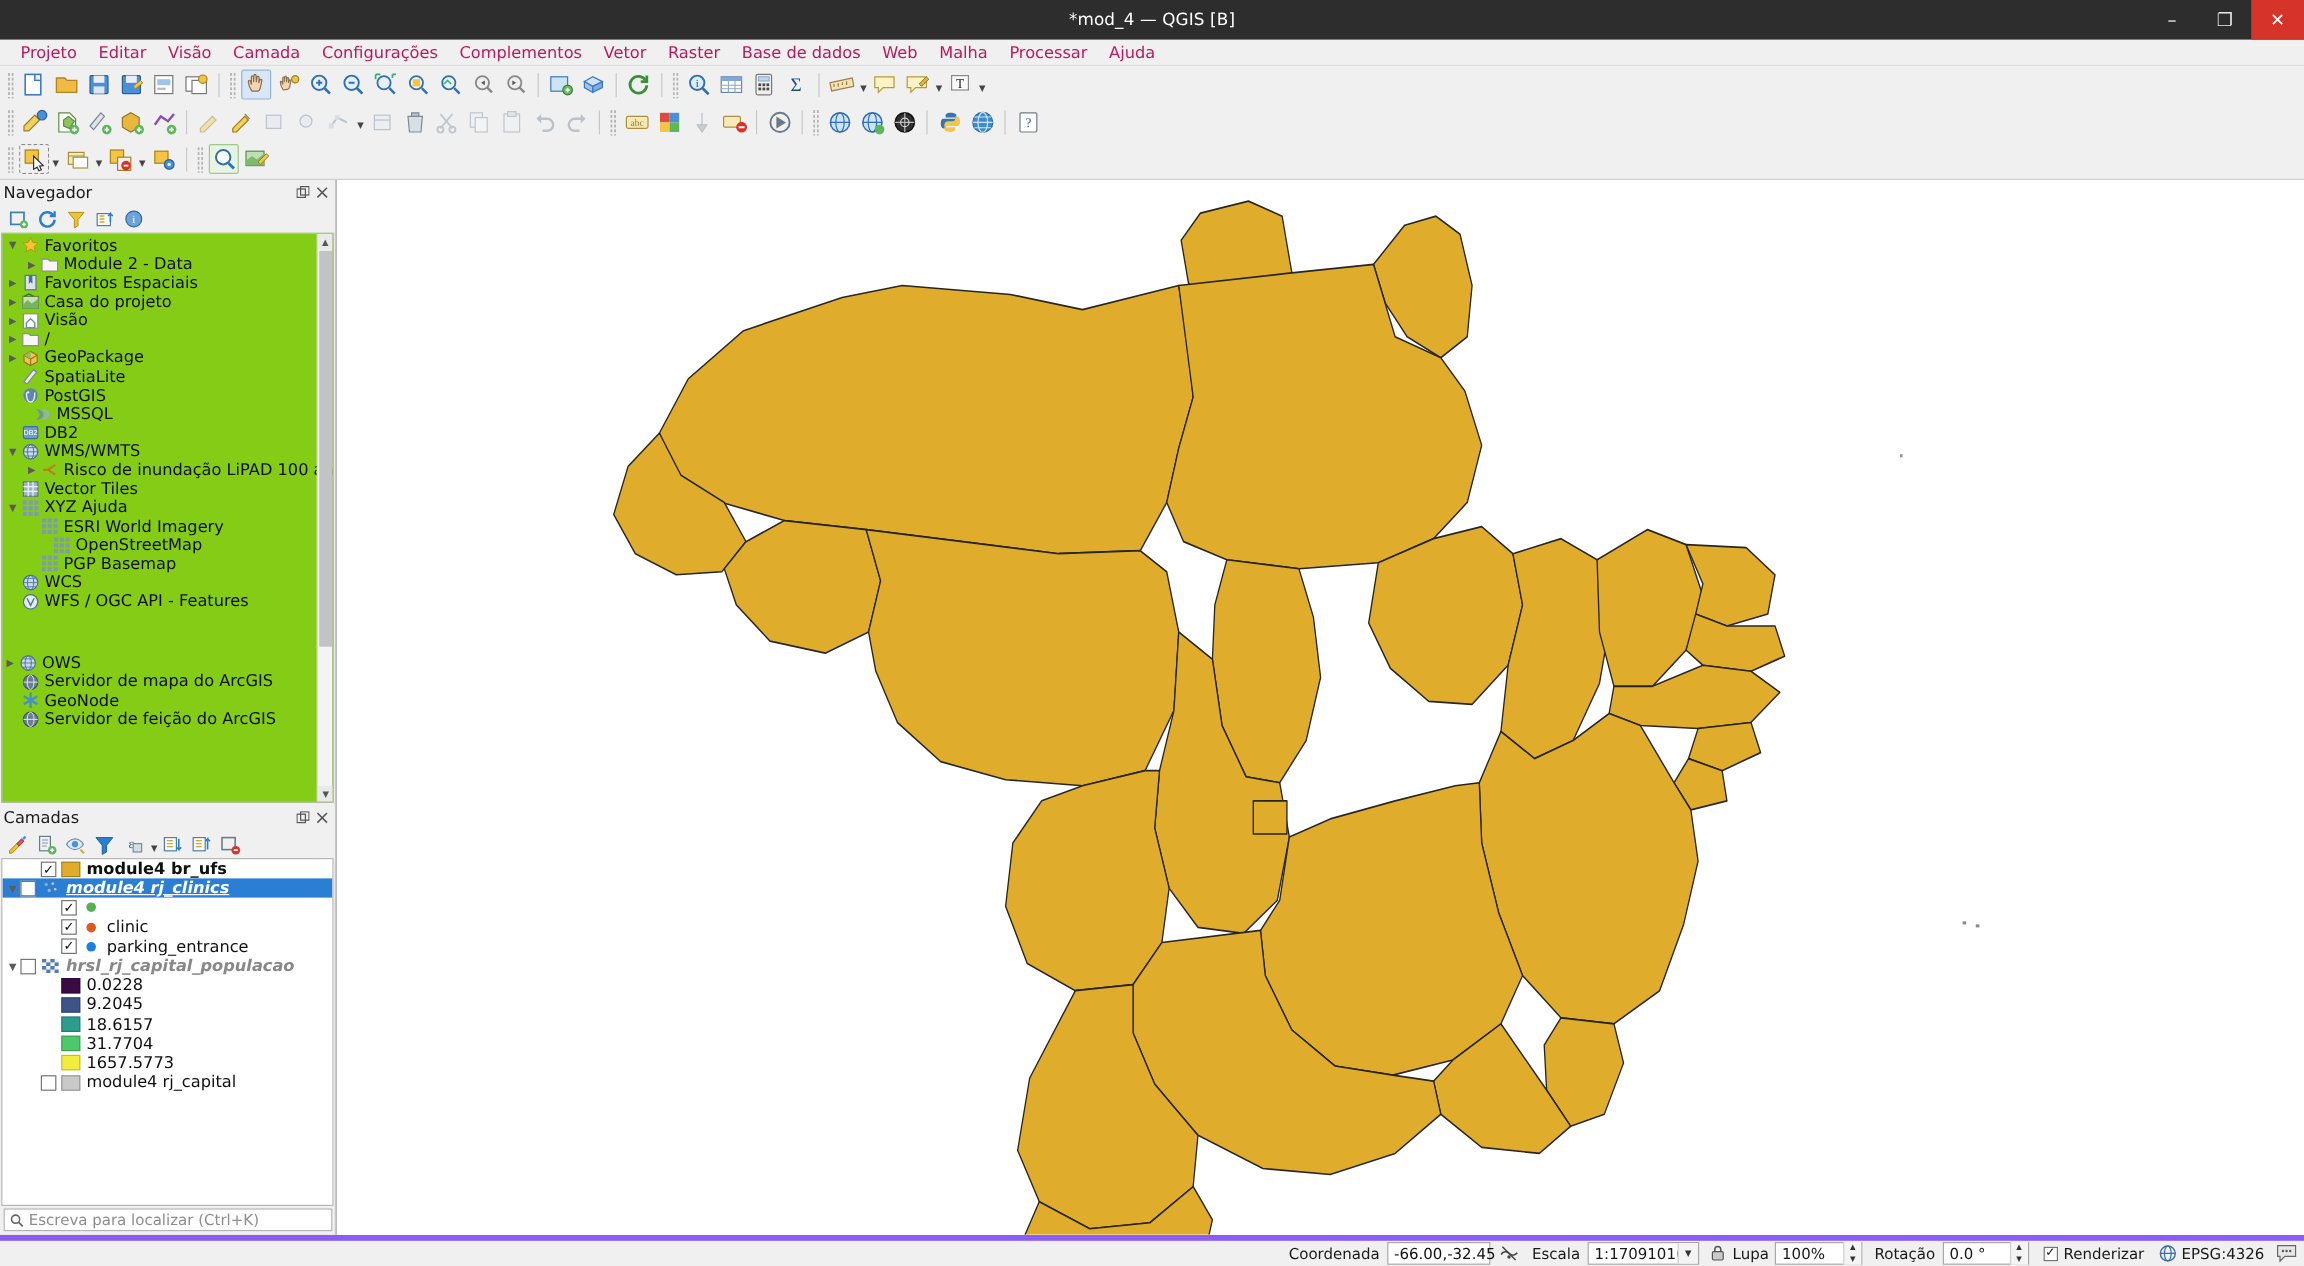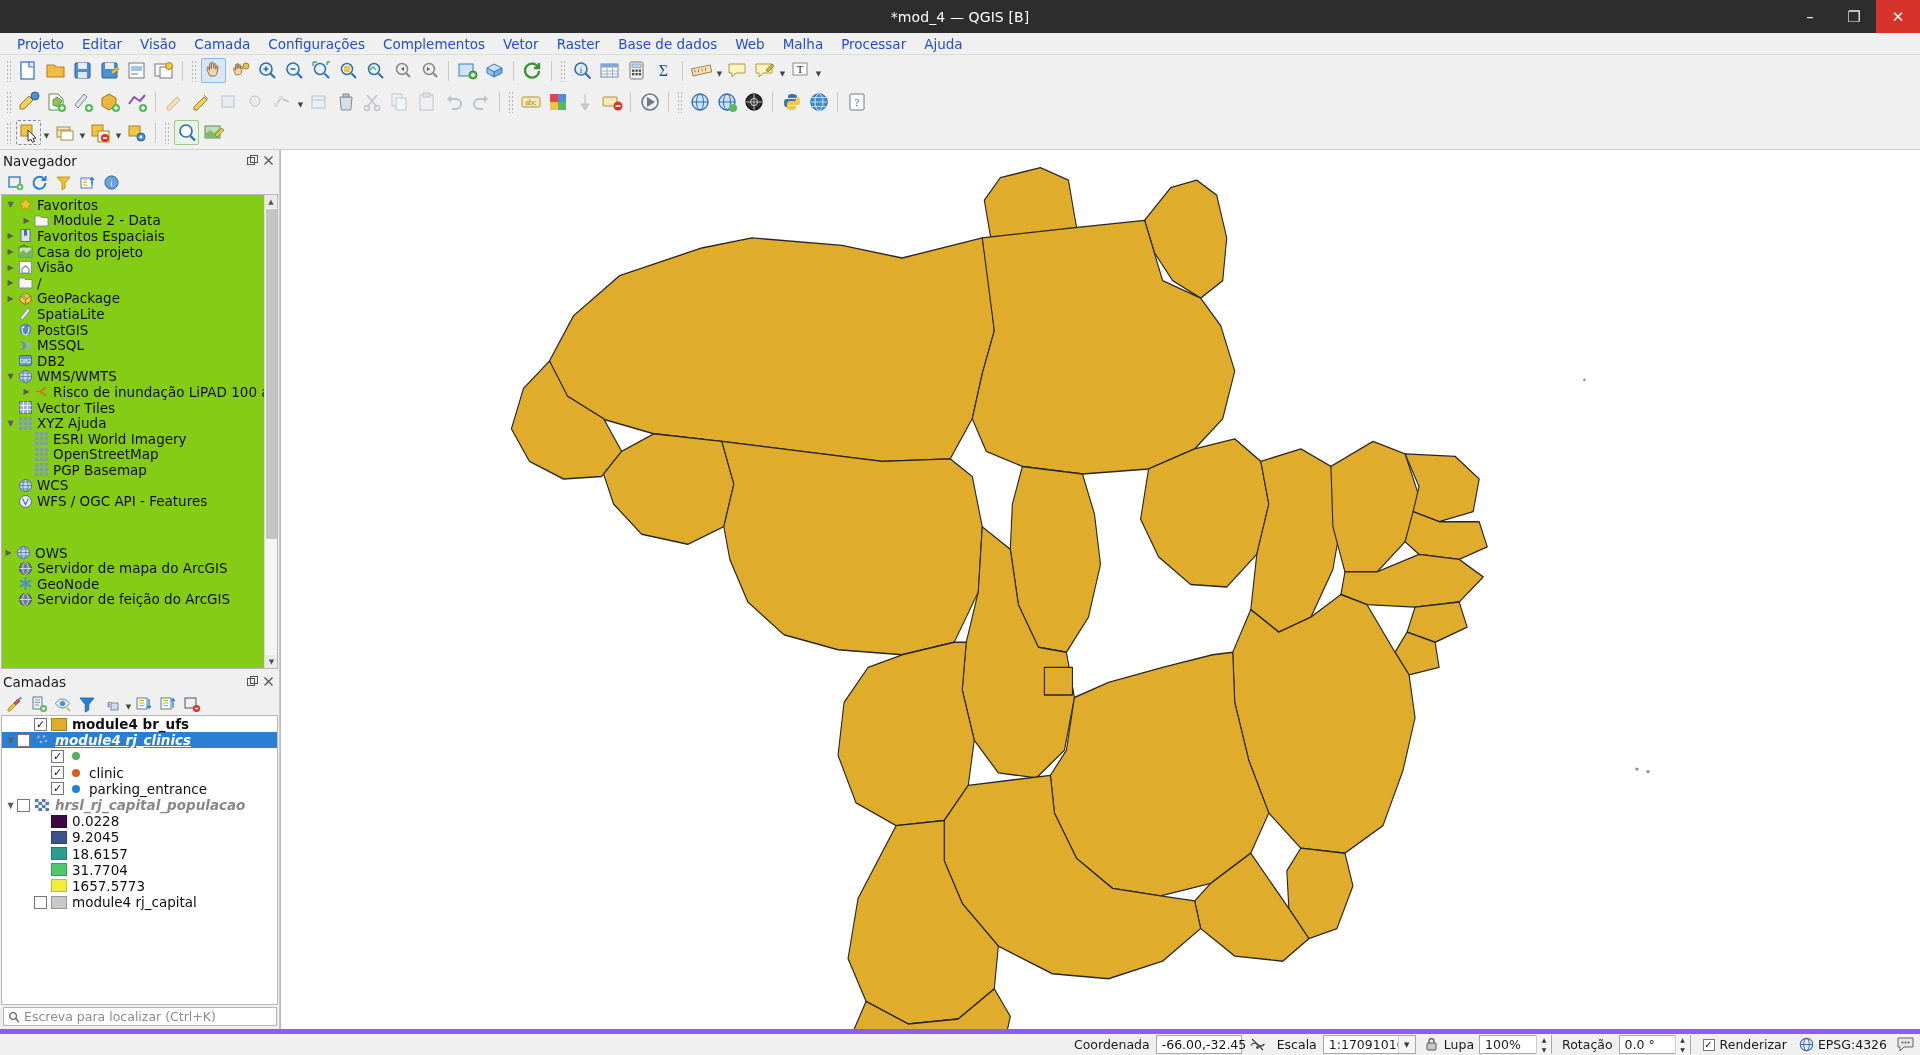--- a/index.html
+++ b/index.html
@@ -21,21 +21,21 @@
   }
   .titlebar .title{ font-weight:normal; letter-spacing:.1px;}
   .winbtns{ position:absolute; right:0; top:0; height:33px; display:flex; }
   .winbtn{ width:44px; height:33px; display:flex; align-items:center; justify-content:center;
            color:#e8e8e8; font-size:15px; }
   .winbtn.close{ background:#d6332a; color:#fff; }
 
   
   .menubar{
     height:22px; background:#f0f0f0; display:flex; align-items:center;
-    padding-left:8px; border-bottom:1px solid #dcdcdc; font-size:13.5px; color:#1d4ed8;
+    padding-left:8px; border-bottom:1px solid #dcdcdc; font-size:13.5px; color:#be185d;
   }
   .menuitem{ padding:2px 9px; white-space:nowrap; }
 
   
   .toolbars{ background:#f0f0f0; border-bottom:1px solid #cfcfcf; padding-bottom:1px;}
   .toolrow{ height:31px; display:flex; align-items:center; padding-left:3px; }
   .tb{ width:25px; height:25px; margin:0 1px; display:flex; align-items:center; justify-content:center;
        position:relative; border-radius:2px;}
   .sep{ width:1px; height:20px; background:#c8c8c8; margin:0 5px; }
   .grip{ width:6px; height:22px; margin:0 3px;
@@ -720,21 +720,21 @@
             <span class="exp"></span>
             <span class="ico">
               <svg width="15" height="15" viewBox="0 0 15 15">
                 <ellipse cx="7.5" cy="7.5" rx="6" ry="6" fill="#5e86b0"></ellipse>
                 <path d="M4 5c0 5 1 8 3.5 8S11 10 11 5" fill="none" stroke="#eaf1f8" stroke-width="1.1"></path>
                 <circle cx="5.5" cy="5" r=".9" fill="#fff"></circle>
               </svg>
             </span>
             <span class="tlabel">PostGIS</span>
           </div>
-          <div class="trow" style="padding-left: 2px;">
+          <div class="trow" style="padding-left: 12px;">
             <span class="exp"></span>
             <span class="ico">
               <svg width="15" height="15" viewBox="0 0 15 15">
                 <path d="M2 3c3 0 6 1.5 6 4.5S5 12 2 12c2-1.5 3-3 3-4.5S4 4.5 2 3z" fill="#6a8fb5"></path>
                 <path d="M7 3c3 0 6 1.5 6 4.5S10 12 7 12c2-1.5 3-3 3-4.5S9 4.5 7 3z" fill="#8fb0cf"></path>
               </svg>
             </span>
             <span class="tlabel">MSSQL</span>
           </div>
           <div class="trow" style="padding-left: 2px;">
@@ -808,21 +808,21 @@
                   <rect x="5.8" y="5.8" width="3.4" height="3.4"></rect>
                   <rect x="10.6" y="5.8" width="3.4" height="3.4"></rect>
                   <rect x="1" y="10.6" width="3.4" height="3.4"></rect>
                   <rect x="5.8" y="10.6" width="3.4" height="3.4"></rect>
                   <rect x="10.6" y="10.6" width="3.4" height="3.4"></rect>
                 </g>
               </svg>
             </span>
             <span class="tlabel">ESRI World Imagery</span>
           </div>
-          <div class="trow" style="padding-left: 18px;">
+          <div class="trow" style="padding-left: 28px;">
             <span class="exp"></span>
             <span class="ico">
               <svg width="15" height="15" viewBox="0 0 15 15">
                 <g fill="#7e9ab8">
                   <rect x="1" y="1" width="3.4" height="3.4"></rect>
                   <rect x="5.8" y="1" width="3.4" height="3.4"></rect>
                   <rect x="10.6" y="1" width="3.4" height="3.4"></rect>
                   <rect x="1" y="5.8" width="3.4" height="3.4"></rect>
                   <rect x="5.8" y="5.8" width="3.4" height="3.4"></rect>
                   <rect x="10.6" y="5.8" width="3.4" height="3.4"></rect>

